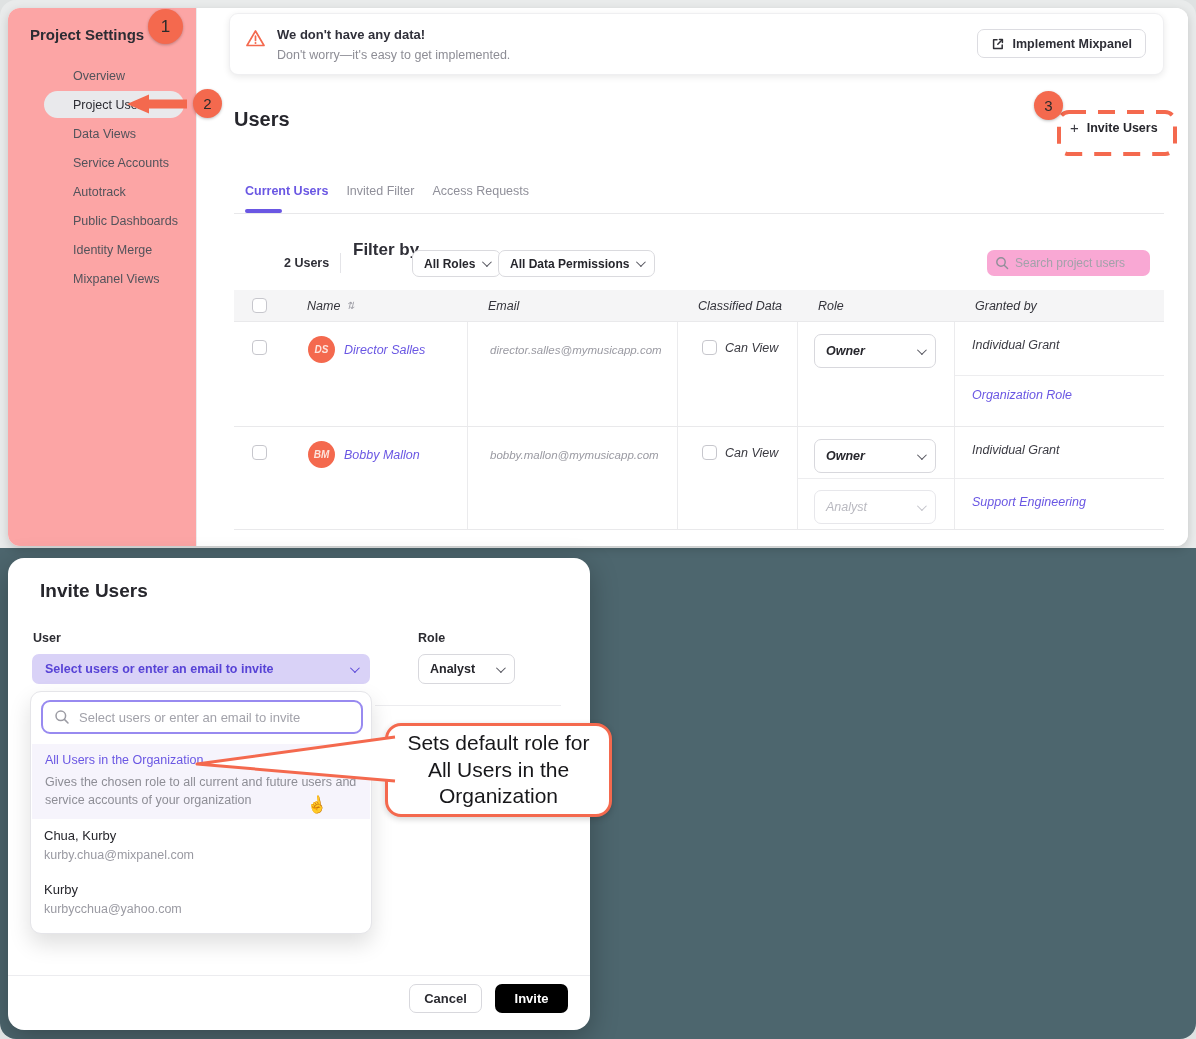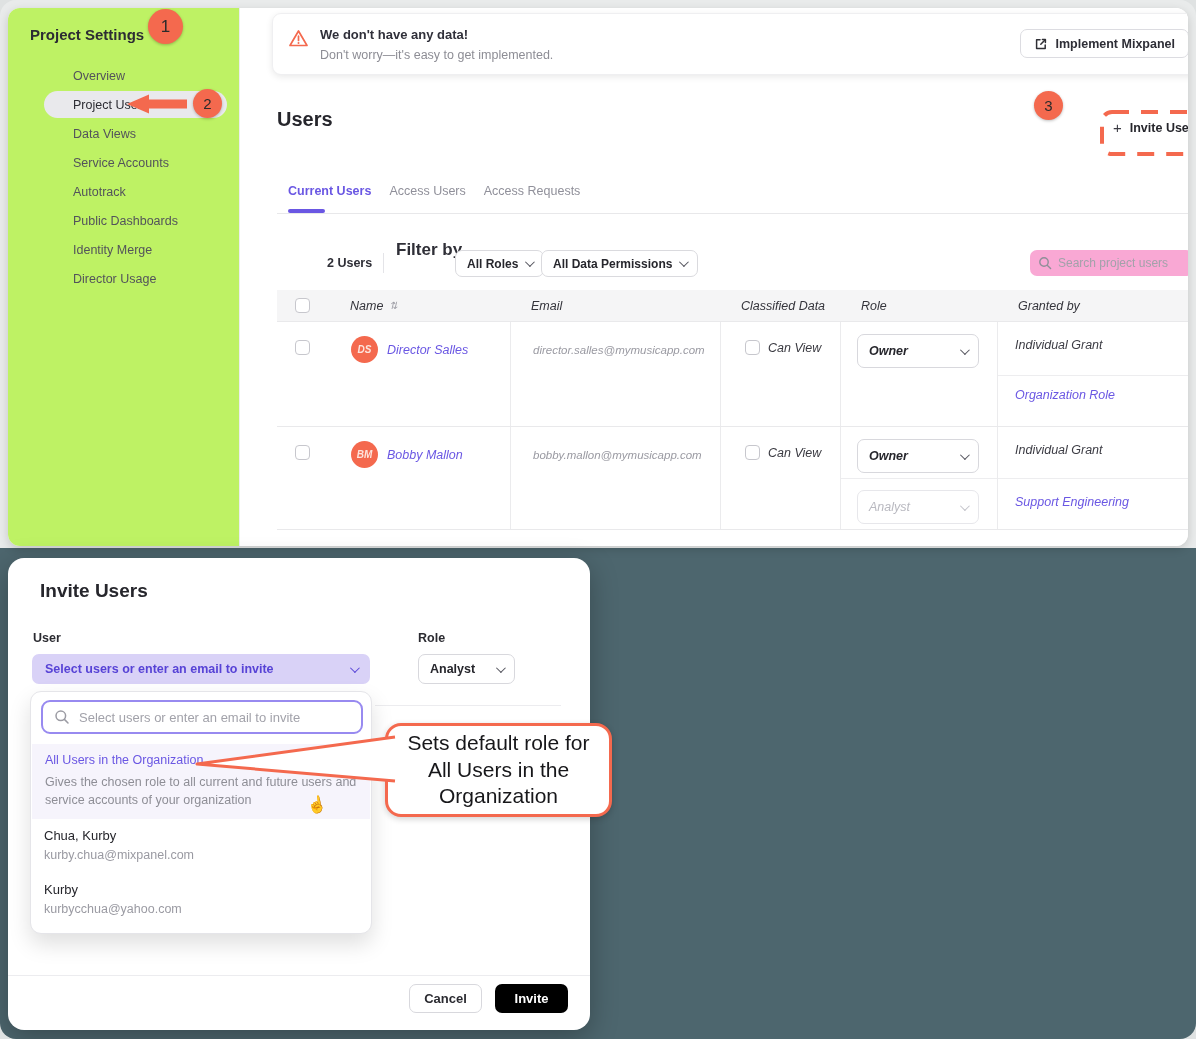--- a/index.html
+++ b/index.html
@@ -10,21 +10,21 @@
 
   
   .teal-bg { position:absolute; left:0; top:548px; right:0; bottom:0; background:#4d666e; }
 
   
   .app-card { position:absolute; left:8px; top:8px; width:1180px; height:538px;
               background:#fff; border-radius:12px; box-shadow:0 3px 10px rgba(0,0,0,.16);
               display:flex; overflow:hidden; }
 
   
-  .sidebar { width:232px; background:#bef264; border-right:1px solid #ececee; position:relative; }
+  .sidebar { width:189px; background:#fca5a5; border-right:1px solid #ececee; position:relative; }
   .sidebar-title { position:absolute; left:22px; top:18px; font-size:15px; font-weight:bold; color:#2c2c33; }
   .side-list { position:absolute; left:0; top:53px; right:0;margin-left:32px; }
   .side-item { position:relative; height:29px; display:flex; align-items:center;
                padding-left:33px; font-size:12.5px; color:#53535b; cursor:pointer; }
   .side-item.active { color:#2c2c33; }
   .side-item.active::before { content:""; position:absolute; left:4px; right:12px; top:1px; bottom:1px;
                background:#e9e9ec; border-radius:14px; z-index:0; }
   .side-item span { position:relative; z-index:1; }
 
   
@@ -185,21 +185,21 @@
         <div class="side-item">
             <span>Autotrack</span>
           </div>
         <div class="side-item">
             <span>Public Dashboards</span>
           </div>
         <div class="side-item">
             <span>Identity Merge</span>
           </div>
         <div class="side-item">
-            <span>Director Usage</span>
+            <span>Mixpanel Views</span>
           </div>
       </div>
     </div>
 
     <div class="content">
 
       <div class="banner">
         <svg class="banner-icon" width="21" height="19" viewBox="0 0 21 19">
           <path d="M10.5 2 L19 16.5 H2 Z" fill="none" stroke="#f4694e" stroke-width="1.7" stroke-linejoin="round"></path>
           <line x1="10.5" y1="7" x2="10.5" y2="11.4" stroke="#f4694e" stroke-width="1.7" stroke-linecap="round"></line>
@@ -224,21 +224,21 @@
           <rect x="3" y="3" width="116" height="42" rx="10" fill="none" stroke="#f4694e" stroke-width="4" stroke-dasharray="17 12"></rect>
         </svg>
         <div class="invite-btn">
           <span class="plus">+</span>
           <span class="lbl">Invite Users</span>
         </div>
       </div>
 
       <div class="tabs">
         <div class="tab active">Current Users</div>
-        <div class="tab">Access Users</div>
+        <div class="tab">Invited Filter</div>
         <div class="tab">Access Requests</div>
       </div>
       <div class="tab-underline"></div>
       <div class="tabs-divider"></div>
 
       <div class="count-label">2 Users</div>
       <div class="filter-sep"></div>
       <div class="filterby-label">Filter by</div>
       <div class="filter-btn roles-btn">
         <span>All Roles</span>

